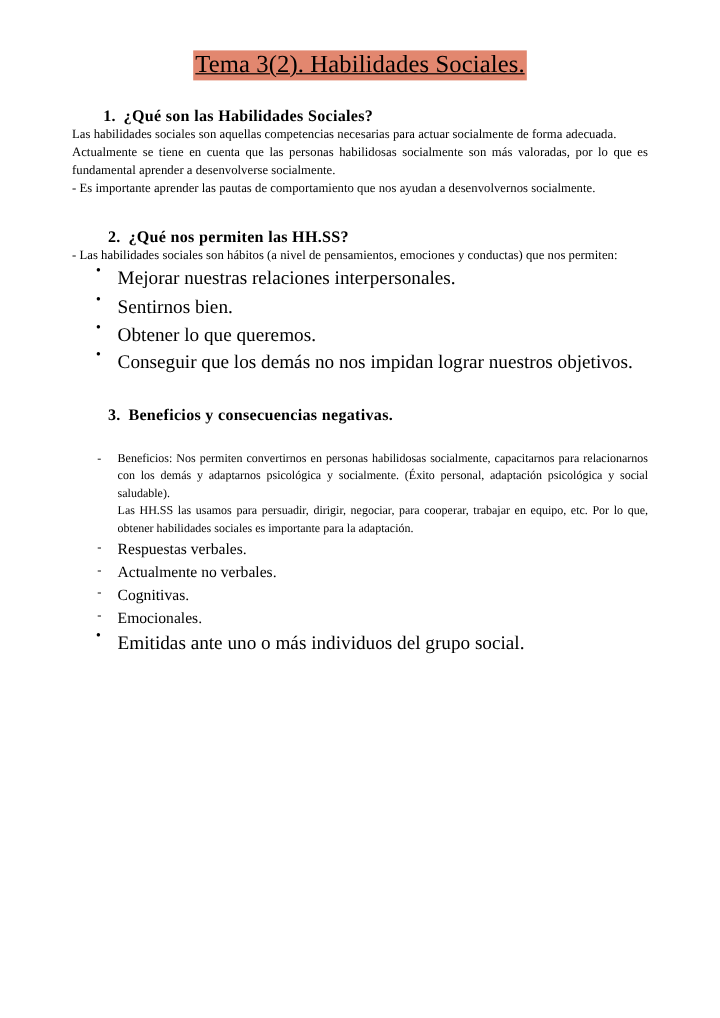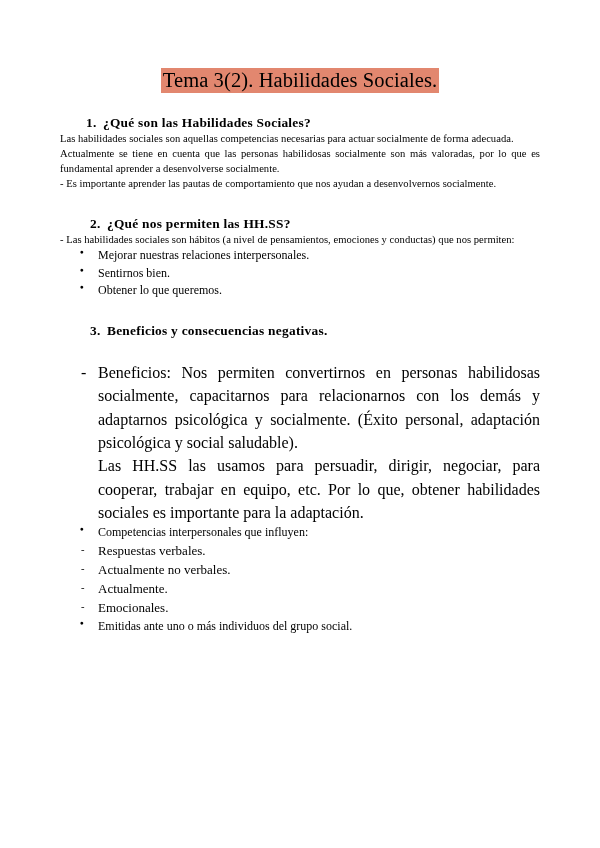--- a/index.html
+++ b/index.html
@@ -21,21 +21,22 @@
     background: #ffffff;
     box-sizing: border-box;
     padding: 0 60px;
     overflow: hidden;
   }
 
   
   .doc-title-wrap {
     text-align: center;
     margin: 0;
-    padding-top: 66px;
+    padding-top: 40px;
+    text-decoration: underline;
   }
   .doc-title {
     display: inline;
     font-size: 20.5px;
     font-weight: 400;
     line-height: 1.42;
     background-color: #e2876f;
     padding: 1px 2px 2px 2px;
     letter-spacing: 0.1px;
   }
@@ -77,21 +78,21 @@
 
   b, .bold { font-weight: normal; }
 
   
   ul.disc-list {
     list-style: none;
     margin: 0;
     padding: 0;
   }
   ul.disc-list li {
-    font-size: 12px;
+    font-size: 16px;
     line-height: 1.46;
     position: relative;
     padding-left: 38px;
     margin: 0;
   }
   ul.disc-list li::before {
     content: "\25CF";
     position: absolute;
     left: 20px;
     top: 0;
@@ -116,21 +117,21 @@
     left: 21px;
     top: 0;
     font-size: 10.6px;
     line-height: 1.46;
   }
 
   
   .hanging-item {
     position: relative;
     padding-left: 38px;
-    font-size: 16px;
+    font-size: 10px;
     line-height: 1.46;
     text-align: justify;
   }
   .hanging-item::before {
     content: "-";
     position: absolute;
     left: 21px;
     top: 0;
   }
   .hanging-item .para2 {
@@ -163,41 +164,39 @@
     <span class="sh-num">2.</span>
     <span class="sh-text">¿Qué nos permiten las HH.SS?</span>
   </div>
 
   <p class="body mt-20">- Las habilidades sociales son hábitos (a nivel de pensamientos, emociones y conductas) que nos permiten:</p>
 
   <ul class="disc-list">
     <li>Mejorar nuestras relaciones interpersonales.</li>
     <li>Sentirnos bien.</li>
     <li>Obtener lo que queremos.</li>
+    <li>Conseguir que los demás no nos impidan lograr nuestros objetivos.</li>
   </ul>
 
 
   <div class="section-heading sh-3">
     <span class="sh-num">3.</span>
     <span class="sh-text">Beneficios y consecuencias negativas.</span>
   </div>
 
   <div class="hanging-item mt-22">
     <b>Beneficios:</b><span> Nos permiten convertirnos en personas habilidosas socialmente, capacitarnos para relacionarnos con los demás y adaptarnos psicológica y socialmente. (Éxito personal, adaptación psicológica y social saludable).</span>
     <span class="para2">Las HH.SS las usamos para persuadir, dirigir, negociar, para cooperar, trabajar en equipo, etc. Por lo que, obtener habilidades sociales es importante para la adaptación.</span>
   </div>
 
-  <ul class="disc-list mt-16">
-    <li>Competencias interpersonales que influyen:</li>
-  </ul>
 
   <ul class="dash-list">
     <li>Respuestas verbales.</li>
     <li>Actualmente no verbales.</li>
-    <li>Actualmente.</li>
+    <li>Cognitivas.</li>
     <li>Emocionales.</li>
   </ul>
 
   <ul class="disc-list mt-13">
     <li>Emitidas ante uno o más individuos del grupo social.</li>
   </ul>
 
 </div>
 
 </body></html>

